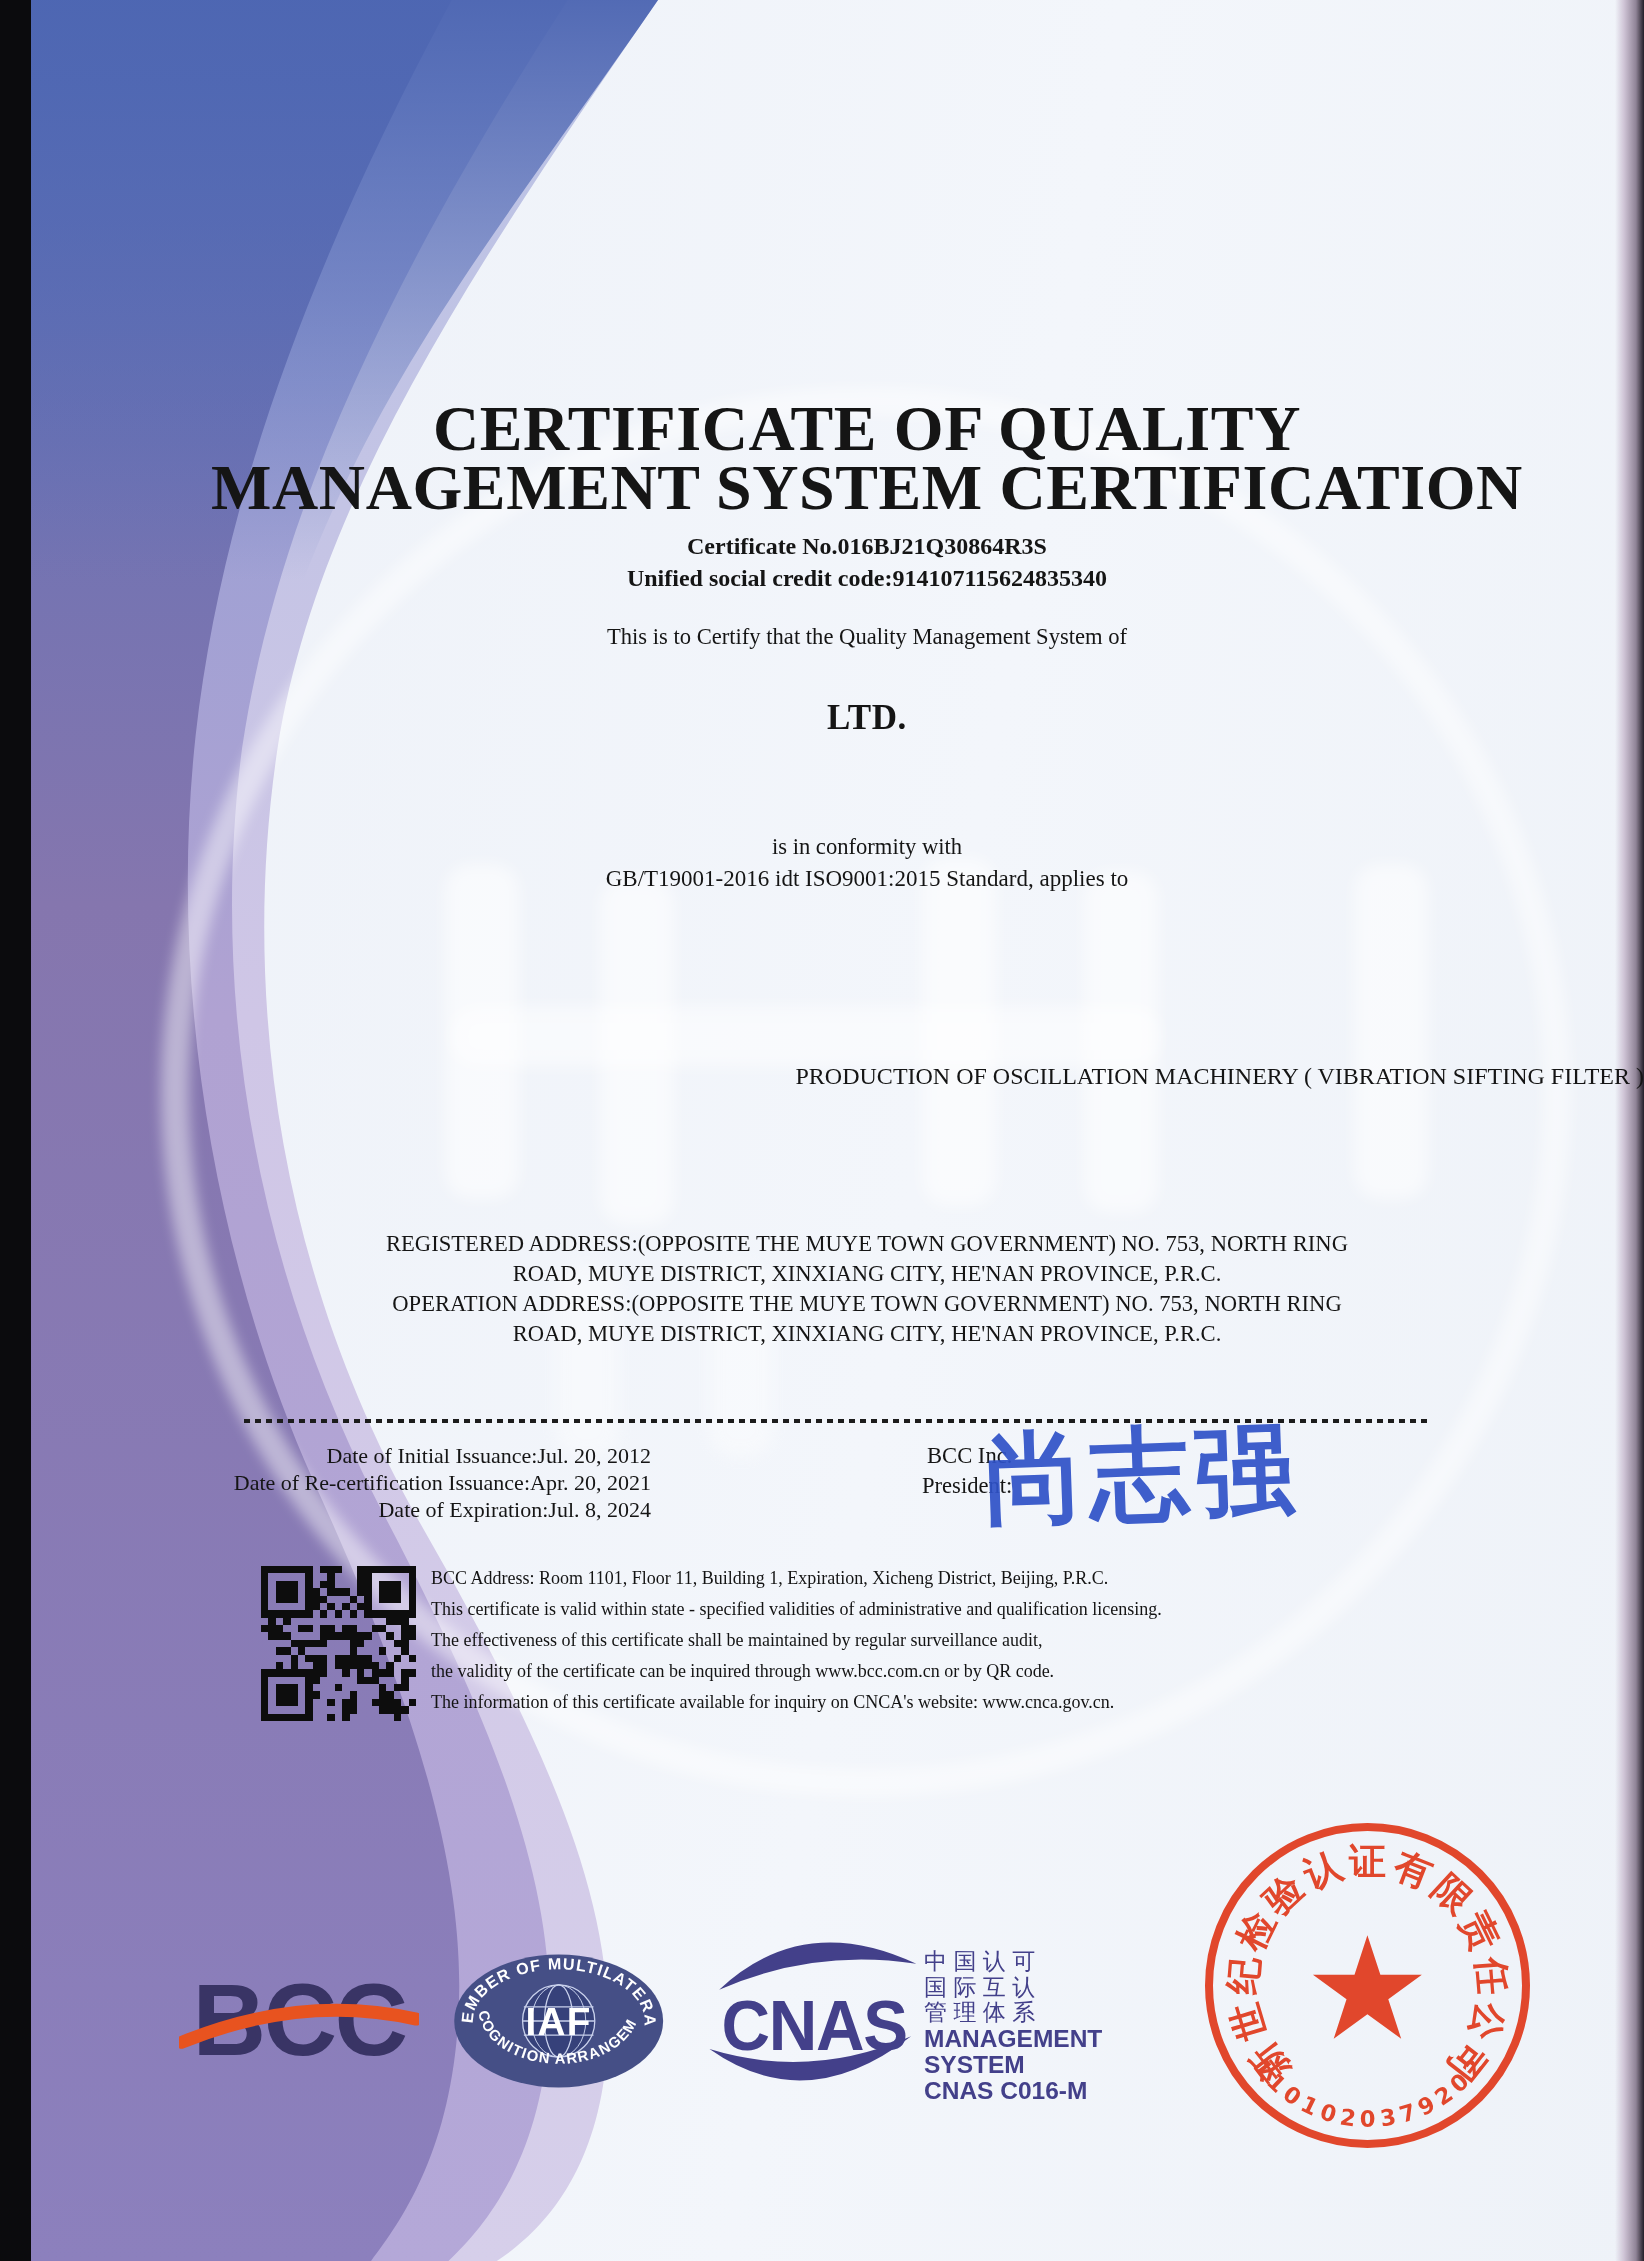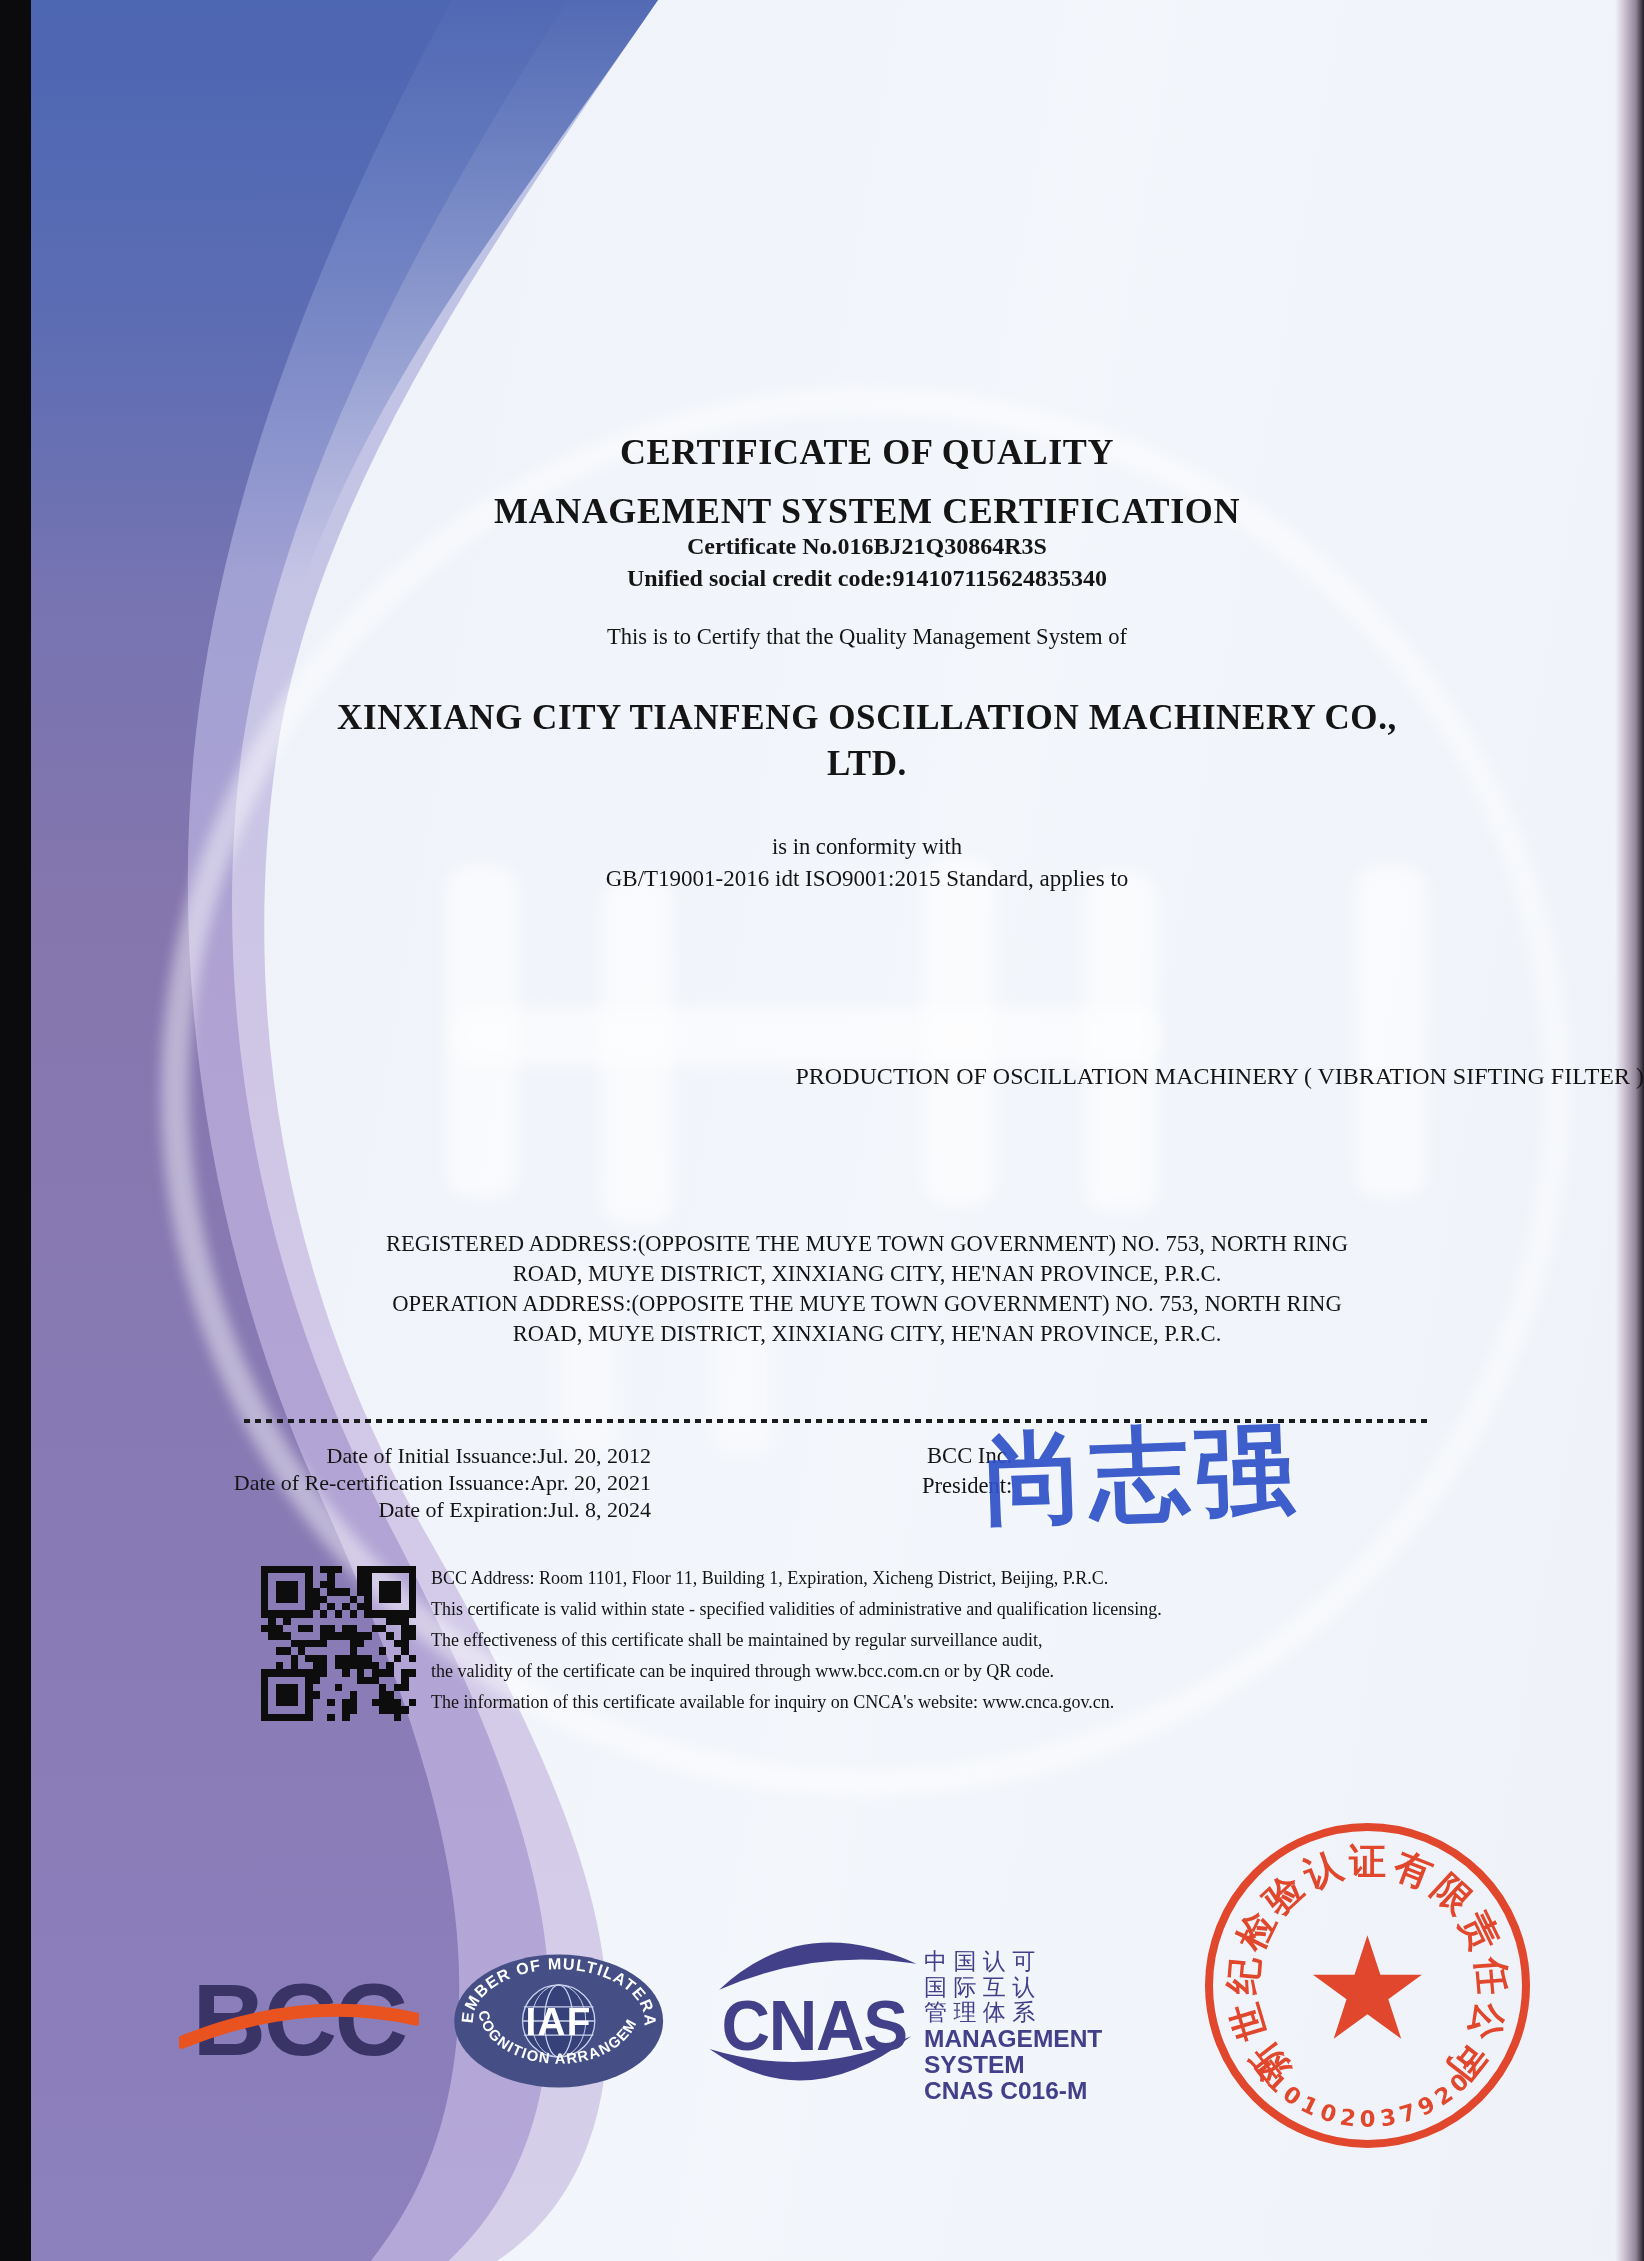--- a/index.html
+++ b/index.html
@@ -18,21 +18,21 @@
     background:linear-gradient(to right,rgba(217,210,226,0) 0%,#cfc4d6 30%,#8f8396 70%,#15111a 100%);}
 
   
   .wm{pointer-events:none;}
   .wm-bar{background:rgba(255,255,255,.55);border-radius:26px;filter:blur(7.7px);}
   .wm-hbar{background:rgba(255,255,255,.5);border-radius:26px;filter:blur(7.7px);}
   .wm-arc{border:28px solid rgba(255,255,255,.45);border-radius:50%;filter:blur(6.4px);}
 
   
   .col{left:90px;width:1554px;text-align:center;}
-  .title{font-size:36px;font-weight:bold;letter-spacing:0.6px;line-height:59px;margin-top:24px;}
+  .title{font-size:64px;font-weight:bold;letter-spacing:0.6px;line-height:59px;}
   .certno{font-size:24px;font-weight:bold;}
   .plain35{font-size:22.6px;}
   .company{font-size:35px;font-weight:bold;line-height:46px;letter-spacing:0.6px;}
   .standard{font-size:23px;}
   .scope{font-size:24px;}
   .addr{font-size:22.6px;line-height:30px;}
 
   .dashes{height:3.9px;background:repeating-linear-gradient(90deg,#1c1c1c 0 6.4px,transparent 6.4px 11px);}
 
   .dates{text-align:right;font-size:22px;line-height:27px;}
@@ -113,21 +113,20 @@
     <div>CERTIFICATE OF QUALITY</div>
     <div>MANAGEMENT SYSTEM CERTIFICATION</div>
   </div>
 
   <div class="abs col certno" style="top:533px;">Certificate No.016BJ21Q30864R3S</div>
   <div class="abs col certno" style="top:565px;">Unified social credit code:914107115624835340</div>
 
   <div class="abs col plain35" style="top:624px;">This is to Certify that the Quality Management System of</div>
 
   <div class="abs col company" style="top:695px;">
-    <div>XINXIANG CITY TIANFENG OSCILLATION MACHINERY CO.,</div>
     <div>LTD.</div>
   </div>
 
   <div class="abs col plain35" style="top:834px;">is in conformity with</div>
   <div class="abs col standard" style="top:866px;">GB/T19001-2016 idt ISO9001:2015 Standard, applies to</div>
 
   <div class="abs col scope" style="top:1063px;text-align:right;">PRODUCTION OF OSCILLATION MACHINERY ( VIBRATION SIFTING FILTER )</div>
 
   <div class="abs col addr" style="top:1229px;">
     <div>REGISTERED ADDRESS:(OPPOSITE THE MUYE TOWN GOVERNMENT) NO. 753, NORTH RING</div>

